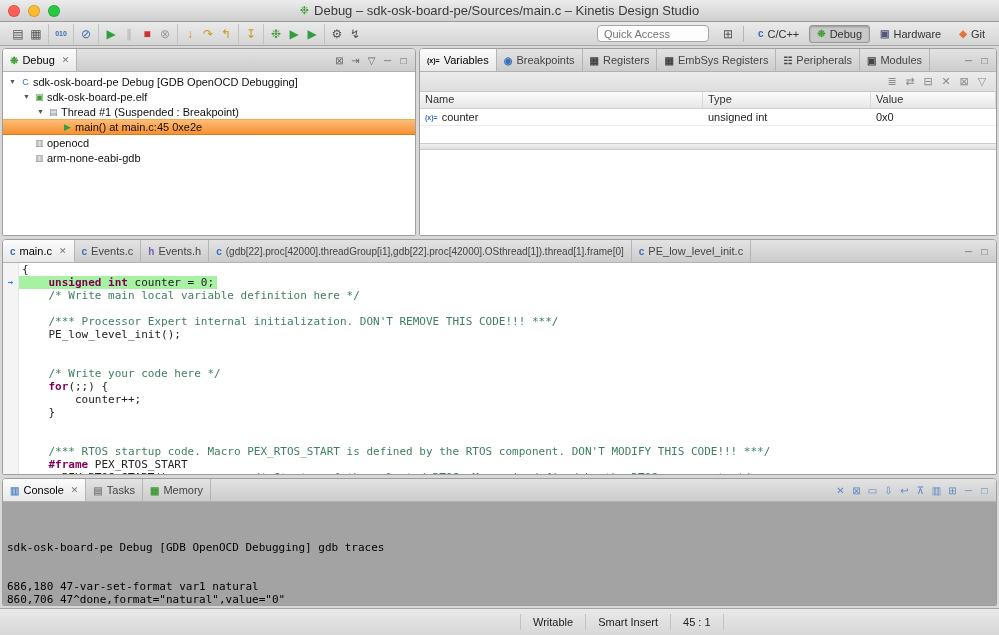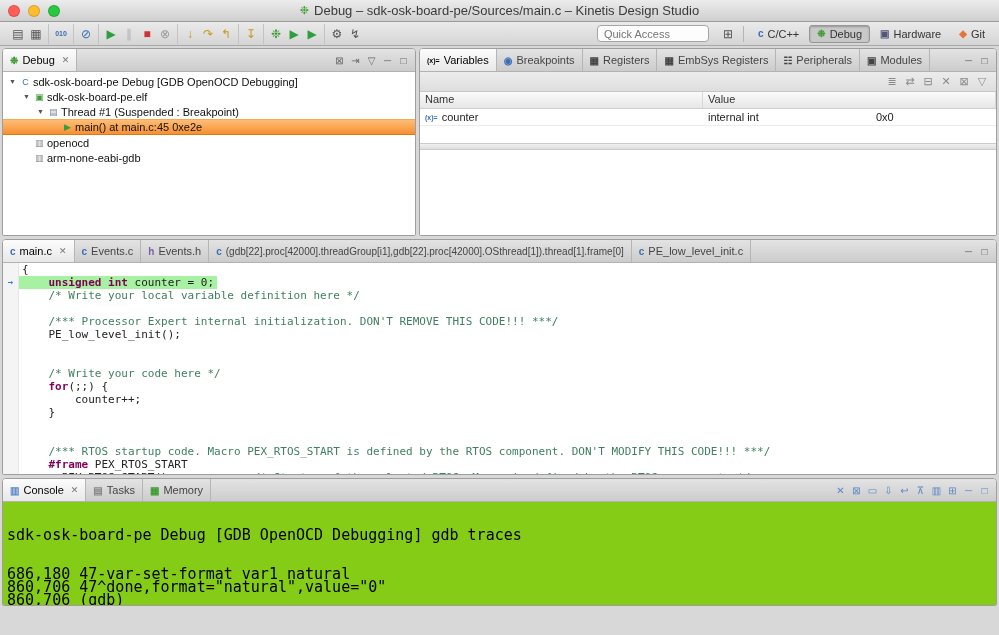--- a/index.html
+++ b/index.html
@@ -81,22 +81,22 @@
   .cgut{width:16px;flex:none;background:#f4f4f4;border-right:1px solid #e6e6e6;display:flex;
     align-items:center;justify-content:center;font-size:9px;color:#2a7de1;font-weight:bold}
   .ctext{padding:0 3px;display:inline-block}
   .cline.hl .ctext{background:var(--debug-line-green,#a6f2a2)}
   .tk{color:var(--keyword-purple,#7f0055);font-weight:bold}
   .tc{color:var(--comment-green,#3f7f5f)}
 
   
   .console-area{height:128px;flex:none}
   .console-tb .ti{color:#5b87c5}
-  .cons{flex:1;background:#84cc16;font-family:"DejaVu Sans Mono","Liberation Mono",monospace;font-size:15px;
-    line-height:13px;padding:1px 4px;white-space:pre;overflow:hidden;color:#000}
+  .cons{flex:1;background:#a3a3a3;font-family:"DejaVu Sans Mono","Liberation Mono",monospace;font-size:11px;
+    line-height:13px;padding:13px 4px;white-space:pre;overflow:hidden;color:#000}
 
   
   .statusbar{height:26px;border-top:1px solid #a6a6a6;background:linear-gradient(#e9e9e9,#d8d8d8);
     display:flex;align-items:center;font-size:11px;color:#222}
   .sb-spacer{width:520px;flex:none}
   .sb-cell{padding:0 12px;height:16px;display:flex;align-items:center;border-left:1px solid #c2c2c2}
   .sb-cell:last-child{border-right:1px solid #c2c2c2}
 </style>
 </head>
 <body>
@@ -267,29 +267,30 @@
               <span class="ti">≣</span>
               <span class="ti">⇄</span>
               <span class="ti">⊟</span>
               <span class="ti">✕</span>
               <span class="ti">⊠</span>
               <span class="ti">▽</span>
             </div>
         </div>
         <div class="vhead" id="vars-head">
             <div class="hc c0">Name</div>
+            <div class="hc c1">Type</div>
             <div class="hc c2">Value</div>
           </div>
         <div class="vbody" id="vars-body">
             <div class="vrow">
               <div class="cell c0">
                 <span class="varico">(x)=</span>
                 <span>counter</span>
               </div>
-              <div class="cell c1">internal int</div>
+              <div class="cell c1">unsigned int</div>
               <div class="cell c2">0x0</div>
             </div>
           <div class="vsash"></div>
         </div>
       </div>
     </div>
 
     <div class="panel editor-area">
       <div class="tabbar" id="editor-tabs">
           <div class="tab sel">
@@ -314,21 +315,21 @@
             <span class="lbl">PE_low_level_init.c</span>
           </div>
           <div class="tabbar-right">
             <span class="ti">─</span>
             <span class="ti">□</span>
           </div>
         </div>
       <div class="code" id="code">
           <div class="cline"><div class="cgut"></div><span class="ctext"><span>{</span></span></div>
           <div class="cline hl"><div class="cgut">→</div><span class="ctext"><span>    </span><span class="tk">unsigned</span><span> </span><span class="tk">int</span><span> counter = 0;</span></span></div>
-          <div class="cline"><div class="cgut"></div><span class="ctext"><span>    </span><span class="tc">/* Write your local variable definition here */</span></span></div>
+          <div class="cline"><div class="cgut"></div><span class="ctext"><span>    </span><span class="tc">/* Write main local variable definition here */</span></span></div>
           <div class="cline"><div class="cgut"></div><span class="ctext"><span></span></span></div>
           <div class="cline"><div class="cgut"></div><span class="ctext"><span>    </span><span class="tc">/*** Processor Expert internal initialization. DON'T REMOVE THIS CODE!!! ***/</span></span></div>
           <div class="cline"><div class="cgut"></div><span class="ctext"><span>    PE_low_level_init();</span></span></div>
           <div class="cline"><div class="cgut"></div></div>
           <div class="cline"><div class="cgut"></div><span class="ctext"><span></span></span></div>
           <div class="cline"><div class="cgut"></div><span class="ctext"><span>    </span><span class="tc">/* Write your code here */</span></span></div>
           <div class="cline"><div class="cgut"></div><span class="ctext"><span>    </span><span class="tk">for</span><span>(;;) {</span></span></div>
           <div class="cline"><div class="cgut"></div><span class="ctext"><span>        counter++;</span></span></div>
           <div class="cline"><div class="cgut"></div><span class="ctext"><span>    }</span></span></div>
           <div class="cline"><div class="cgut"></div><span class="ctext"><span></span></span></div>
@@ -368,14 +369,20 @@
           </div>
         </div>
       <div class="cons">
         <div>sdk-osk-board-pe Debug [GDB OpenOCD Debugging] gdb traces</div>
         <div id="console-lines"><div>686,180 47-var-set-format var1 natural</div><div>860,706 47^done,format="natural",value="0"</div><div>860,706 (gdb) </div></div>
       </div>
     </div>
 
   </div>
 
+  <div class="statusbar">
+    <div class="sb-spacer"></div>
+    <div class="sb-cell">Writable</div>
+    <div class="sb-cell">Smart Insert</div>
+    <div class="sb-cell">45 : 1</div>
+  </div>
 
 </div>
 
 </body></html>

